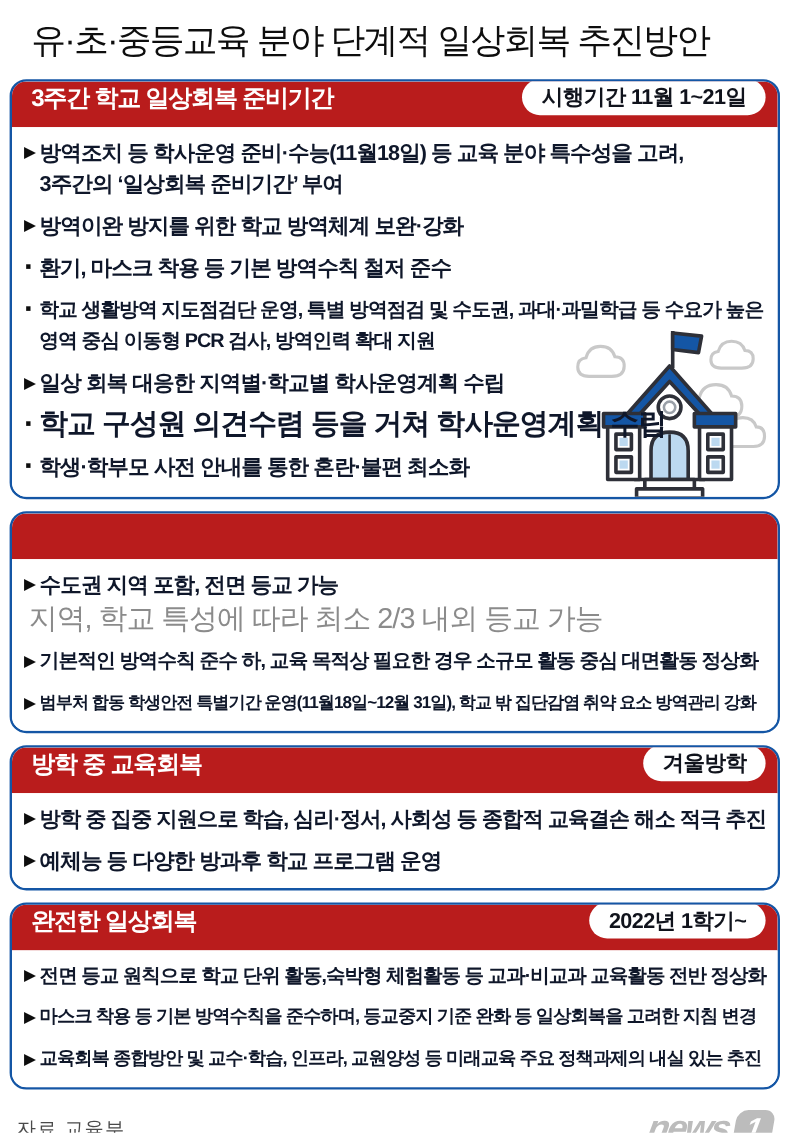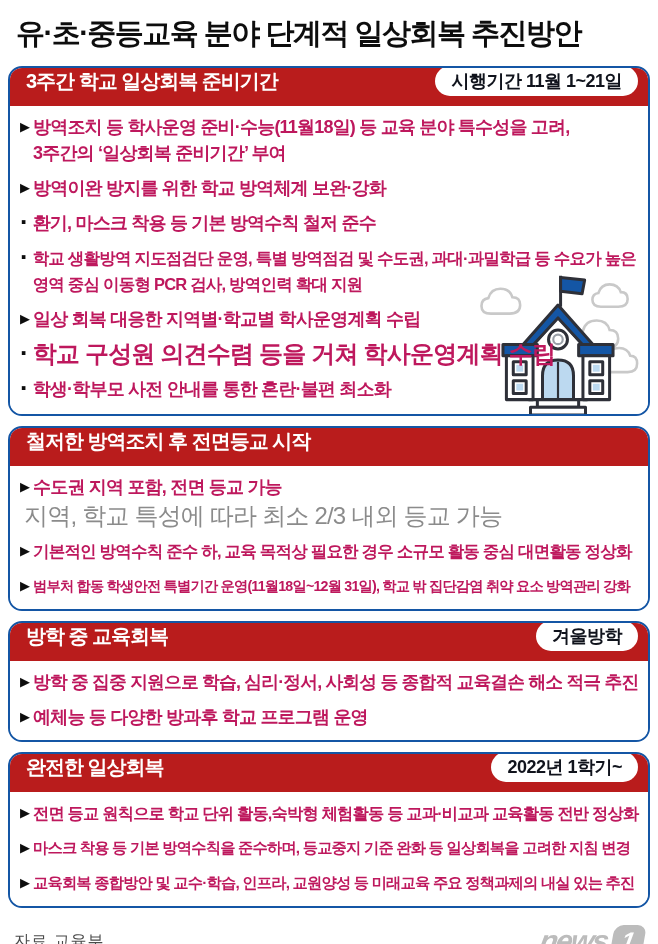--- a/index.html
+++ b/index.html
@@ -6,24 +6,24 @@
   html,body { width:658px; height:944px; }
   body {
     background:#ffffff;
     font-family:"Liberation Sans","DejaVu Sans",sans-serif;
     color:#111;
     overflow:hidden;
     padding:12px 8px 0 8px;
   }
   .page-title {
     font-size:29px;
-    font-weight:700;
+    font-weight:400;
     letter-spacing:-1.5px;
     color:#0d0d0d;
-    margin:2px 0 12px 8px;
+    margin:2px 0 12px 18px;
     white-space:nowrap;
   }
   .card {
     border:2px solid #1456a5;
     border-radius:14px;
     overflow:hidden;
     margin-bottom:10px;
     background:#fff;
   }
   .card-header {
@@ -80,21 +80,21 @@
   }
   .bullet.none { margin-right:0; width:4px; }
   .item-text {
     flex:1 1 auto;
     min-width:0;
     font-size:18px;
     font-weight:700;
     letter-spacing:-0.8px;
     line-height:26px;
     white-space:pre;
-    color:#be185d;
+    color:#0f172a;
   }
   .item.muted { margin-top:-6px; }
   .item.muted .item-text {
     color:#8b8b8b;
     font-weight:400;
   }
   .school-illustration {
     position:absolute;
     right:4px;
     bottom:-2px;
@@ -213,21 +213,20 @@
       </div>
       <div class="item">
         <span class="bullet dot">·</span>
         <span class="item-text" style="font-size: 18px;">학생·학부모 사전 안내를 통한 혼란·불편 최소화</span>
       </div>
     </div>
 </div>
 
 <div class="card">
   <div class="card-header">
-    <span class="header-title">철저한 방역조치 후 전면등교 시작</span>
   </div>
   <div class="card-body">
       <div class="item">
         <span class="bullet">▶</span>
         <span class="item-text" style="font-size: 18px;">수도권 지역 포함, 전면 등교 가능</span>
       </div>
       <div class="item muted">
         <span class="bullet none"></span>
         <span class="item-text" style="font-size: 24px;">지역, 학교 특성에 따라 최소 2/3 내외 등교 가능</span>
       </div>

